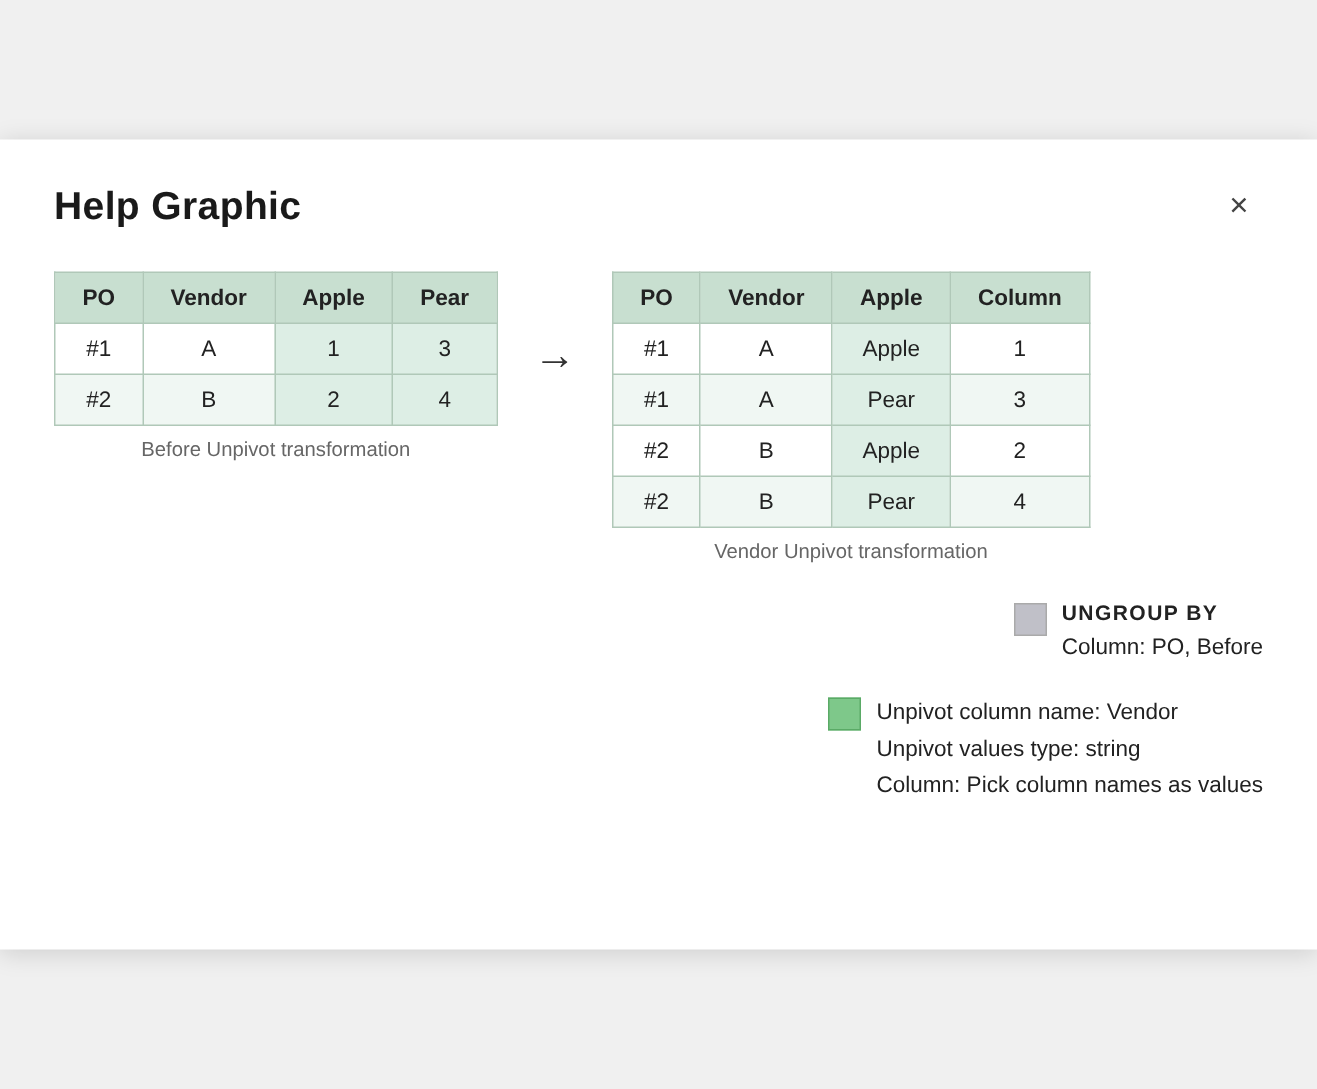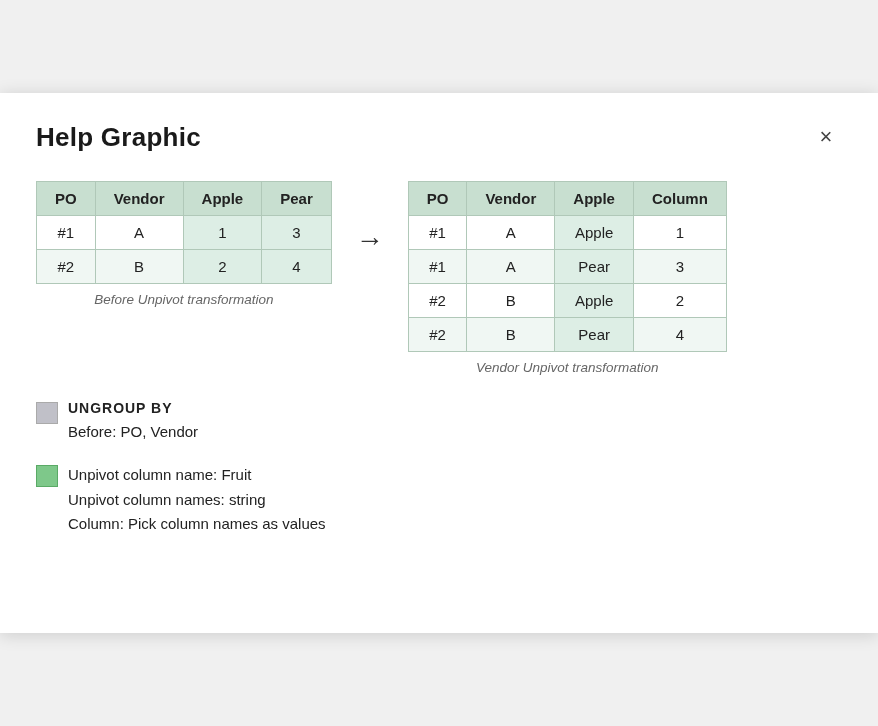--- a/index.html
+++ b/index.html
@@ -51,21 +51,20 @@
       align-items: flex-start;
       gap: 0;
       margin-bottom: 25px;
     }
     .table-block {
       display: flex;
       flex-direction: column;
       align-items: center;
     }
     .caption {
-      font-style: italic;
       color: #666;
       font-size: 13.5px;
       margin-top: 8px;
     }
     .arrow {
       font-size: 28px;
       color: #333;
       margin: 0 24px;
       padding-top: 40px;
     }
@@ -121,20 +120,21 @@
 
     
     .info-section {
       margin-top: 8px;
     }
     .info-row {
       display: flex;
       align-items: flex-start;
       gap: 0;
       margin-bottom: 18px;
+      justify-content: flex-end;
     }
     .legend-box {
       width: 22px;
       height: 22px;
       border: 1px solid #aaa;
       margin-right: 10px;
       margin-top: 2px;
       flex-shrink: 0;
     }
     .legend-label {
@@ -236,28 +236,28 @@
       <span class="caption">Vendor Unpivot transformation</span>
     </div>
   </div>
 
   <div class="info-section">
 
     <div class="info-row">
       <div class="legend-box" style="background:#c0c0c8; border-color:#aaa;"></div>
       <div class="info-col">
         <span class="legend-label">UNGROUP BY</span>
-        <span class="info-text">Before: PO, Vendor</span>
+        <span class="info-text">Column: PO, Before</span>
       </div>
     </div>
 
     <div class="info-row">
       <div class="legend-box" style="background:#7ec88a; border-color:#5aaa66;"></div>
       <div class="info-col">
-        <span class="info-text">Unpivot column name: Fruit</span>
-        <span class="info-text">Unpivot column names: string</span>
+        <span class="info-text">Unpivot column name: Vendor</span>
+        <span class="info-text">Unpivot values type: string</span>
         <span class="info-text">Column: Pick column names as values</span>
       </div>
     </div>
 
 
   </div>
 </div>
 
 </body></html>

